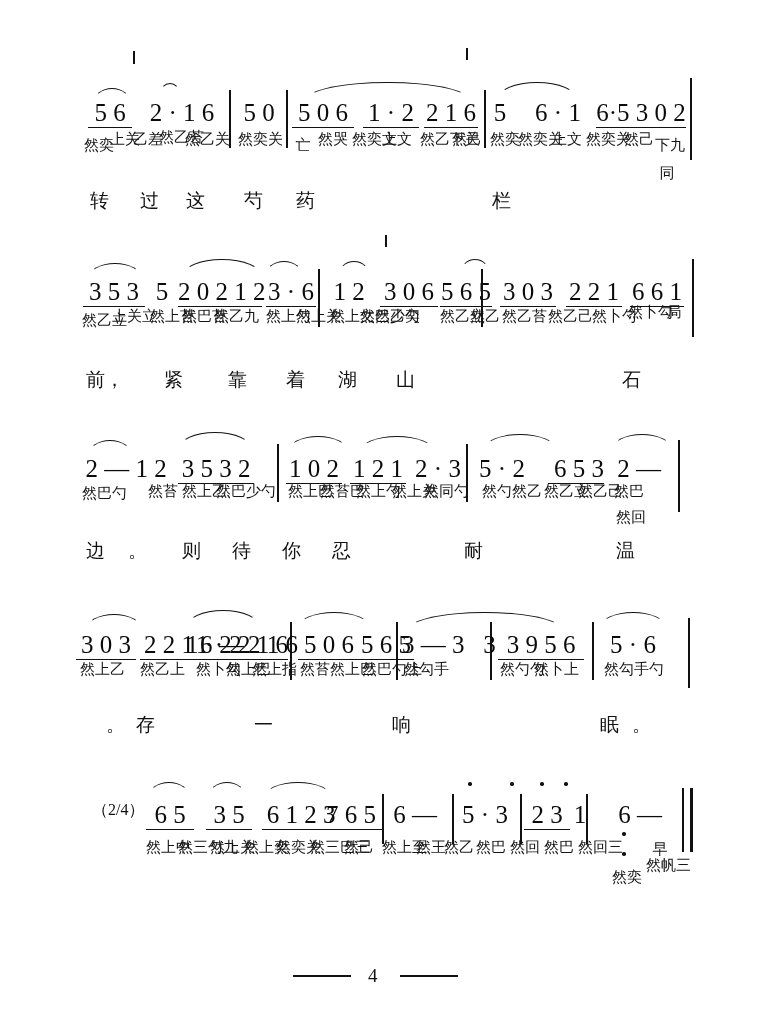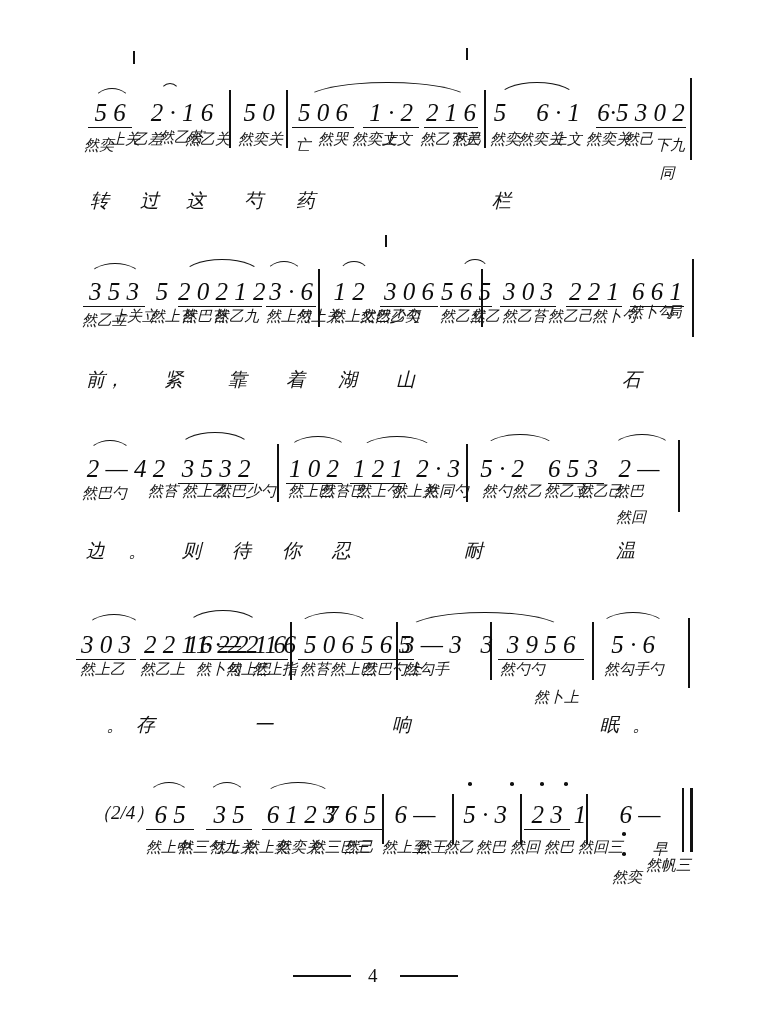--- a/index.html
+++ b/index.html
@@ -10,21 +10,21 @@
     color:#111;
     position:relative;
     overflow:hidden;
   }
   .page{position:absolute;inset:0;}
 
   
   .abs{position:absolute;}
 
   
-  .sys{position:absolute;left:0;right:0;font-style:italic;}
+  .sys{position:absolute;left:0;right:0;}
   .num{
     font-family:"Liberation Serif", serif;
     font-size:25px;
     font-weight:400;
     letter-spacing:0px;
     white-space:pre;
     line-height:1;
     color:#0b0b0b;
   }
   .underline1{border-bottom:1.6px solid #111;padding-bottom:2px;}
@@ -73,21 +73,21 @@
   .pagenum{
     position:absolute;
     font-family:"Liberation Serif", serif;
     font-size:19px;
     color:#111;
   }
   .rule{
     position:absolute;height:2px;background:#111;
   }
   .meter{
-    position:absolute;font-size:19px;font-family:"Liberation Serif",serif;
+    position:absolute;font-size:16px;font-family:"Liberation Serif",serif;
   }
   .tickmark{position:absolute;background:#111;}
 </style>
 </head>
 <body>
 
 <div class="page">
 
   <div class="sys" style="top:60px;height:190px;">
 
@@ -200,27 +200,27 @@
     <div class="slur" style="left:178px;top:12px;width:72px;height:16px;"></div>
     <div class="slur" style="left:288px;top:16px;width:58px;"></div>
     <div class="slur" style="left:360px;top:16px;width:72px;"></div>
     <div class="slur" style="left:484px;top:14px;width:70px;"></div>
     <div class="slur" style="left:612px;top:14px;width:58px;"></div>
 
     <div class="barline" style="left:277px;top:24px;height:58px;"></div>
     <div class="barline" style="left:466px;top:24px;height:58px;"></div>
     <div class="barline" style="left:678px;top:20px;height:72px;"></div>
 
-    <div class="num abs" style="left:80px;top:36px;width:92px;text-align:center;">2 — 4 2</div>
+    <div class="num abs" style="left:80px;top:36px;width:92px;text-align:center;">2 — 1 2</div>
     <div class="num abs underline1" style="left:178px;top:36px;width:76px;text-align:center;">3 5 3 2</div>
     <div class="num abs underline1" style="left:286px;top:36px;width:56px;text-align:center;">1 0 2</div>
     <div class="num abs underline1" style="left:350px;top:36px;width:56px;text-align:center;">1 2 1</div>
     <div class="num abs" style="left:412px;top:36px;width:52px;text-align:center;">2 · 3</div>
     <div class="num abs" style="left:476px;top:36px;width:52px;text-align:center;">5 · 2</div>
-    <div class="num abs underline1" style="left:548px;top:36px;width:56px;text-align:left;">6 5 3</div>
+    <div class="num abs underline1" style="left:548px;top:36px;width:56px;text-align:right;">6 5 3</div>
     <div class="num abs" style="left:614px;top:36px;width:50px;text-align:center;">2 —</div>
 
     <div class="gongche" style="left:82px;top:66px;width:24px;">然巴勺</div>
     <div class="gongche" style="left:148px;top:64px;width:24px;">然苔</div>
     <div class="gongche" style="left:182px;top:64px;width:24px;">然上乙</div>
     <div class="gongche" style="left:216px;top:64px;width:26px;">然巴少勺</div>
     <div class="gongche" style="left:288px;top:64px;width:24px;">然上巴</div>
     <div class="gongche" style="left:320px;top:64px;width:24px;">然苔巴</div>
     <div class="gongche" style="left:356px;top:64px;width:24px;">然上勺</div>
     <div class="gongche" style="left:392px;top:64px;width:24px;">然上关</div>
@@ -271,21 +271,21 @@
     <div class="gongche" style="left:80px;top:62px;width:24px;">然上乙</div>
     <div class="gongche" style="left:140px;top:62px;width:24px;">然乙上</div>
     <div class="gongche" style="left:196px;top:62px;width:24px;">然卜勾</div>
     <div class="gongche" style="left:226px;top:62px;width:24px;">然上巴</div>
     <div class="gongche" style="left:252px;top:62px;width:24px;">然上指</div>
     <div class="gongche" style="left:300px;top:62px;width:24px;">然苔</div>
     <div class="gongche" style="left:330px;top:62px;width:24px;">然上巴</div>
     <div class="gongche" style="left:362px;top:62px;width:24px;">然巴勺上</div>
     <div class="gongche" style="left:404px;top:62px;width:26px;">然勾手</div>
     <div class="gongche" style="left:500px;top:62px;width:24px;">然勺勺</div>
-    <div class="gongche" style="left:534px;top:62px;width:24px;margin-top:28px;">然卜上</div>
+    <div class="gongche" style="left:534px;top:62px;width:24px;">然卜上</div>
     <div class="gongche" style="left:604px;top:62px;width:26px;">然勾手勺</div>
 
     <div class="lyric" style="left:106px;top:112px;">。</div>
     <div class="lyric" style="left:136px;top:112px;">存</div>
     <div class="lyric" style="left:254px;top:112px;">一</div>
     <div class="lyric" style="left:392px;top:112px;">响</div>
     <div class="lyric" style="left:600px;top:112px;">眠</div>
     <div class="lyric" style="left:632px;top:112px;">。</div>
   </div>
 

